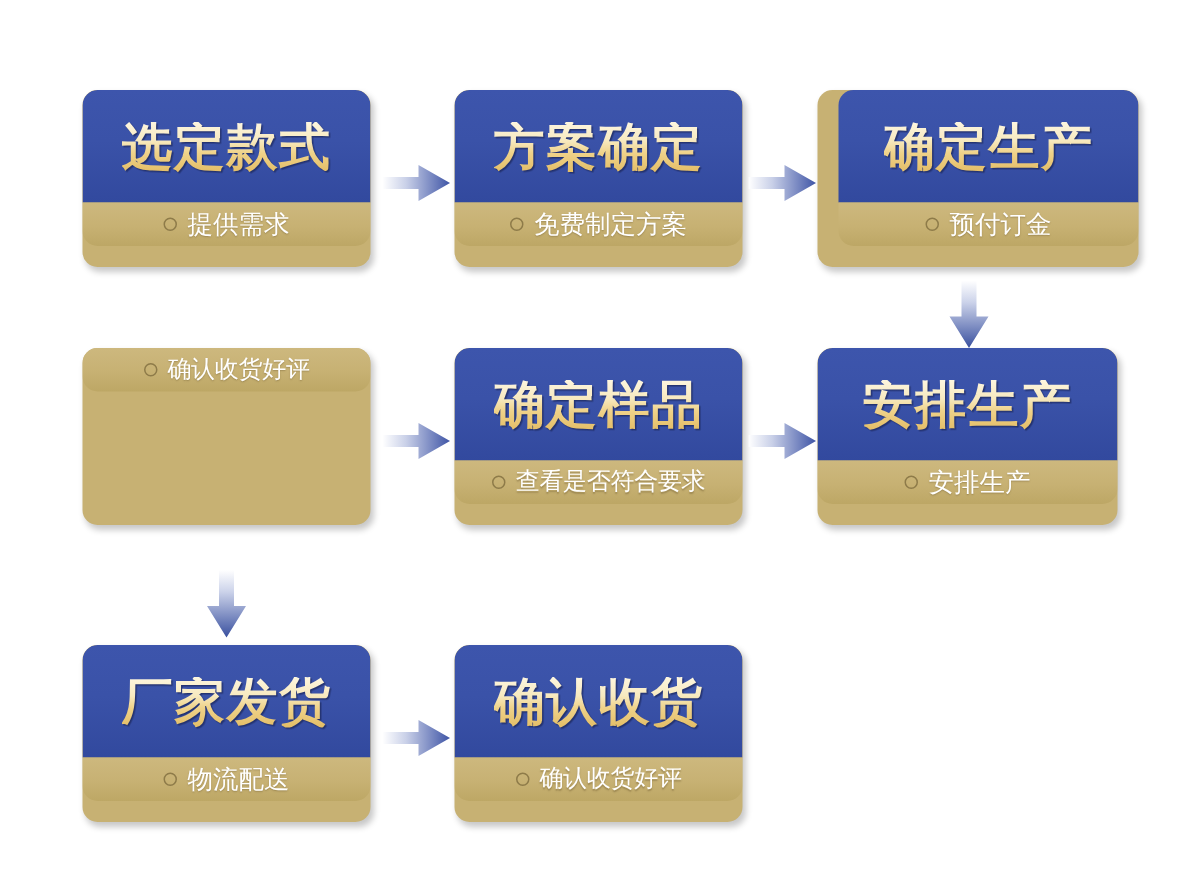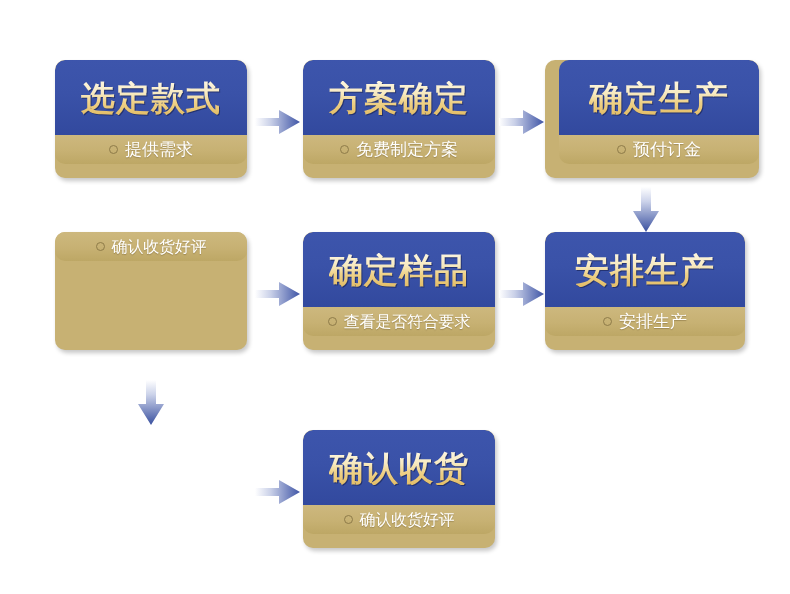--- a/index.html
+++ b/index.html
@@ -231,20 +231,29 @@
         <linearGradient id="gd2" x1="0" y1="0" x2="0" y2="1">
           <stop offset="0%" stop-color="#ffffff"></stop>
           <stop offset="32%" stop-color="#ccd3ea"></stop>
           <stop offset="100%" stop-color="#39509f"></stop>
         </linearGradient>
       </defs>
       <path d="M10 0 L20 0 L20 24 L28 24 L15 45 L2 24 L10 24 Z" fill="url(#gd2)"></path>
     </svg>
   </div>
 
+  <div class="node" style="left:55px; top:430px;">
+    <div class="node-head">
+      <span class="node-title">厂家发货</span>
+    </div>
+    <div class="node-body">
+      <span class="bullet"></span>
+      <span class="node-sub">物流配送</span>
+    </div>
+  </div>
 
   <div class="arrow" style="left:255px; top:478px;">
     <svg width="46" height="28" viewBox="0 0 46 28" aria-hidden="true">
       <defs>
         <linearGradient id="gr5" x1="0" y1="0" x2="1" y2="0">
           <stop offset="0%" stop-color="#ffffff"></stop>
           <stop offset="35%" stop-color="#c9d0e8"></stop>
           <stop offset="100%" stop-color="#3f55a6"></stop>
         </linearGradient>
       </defs>

